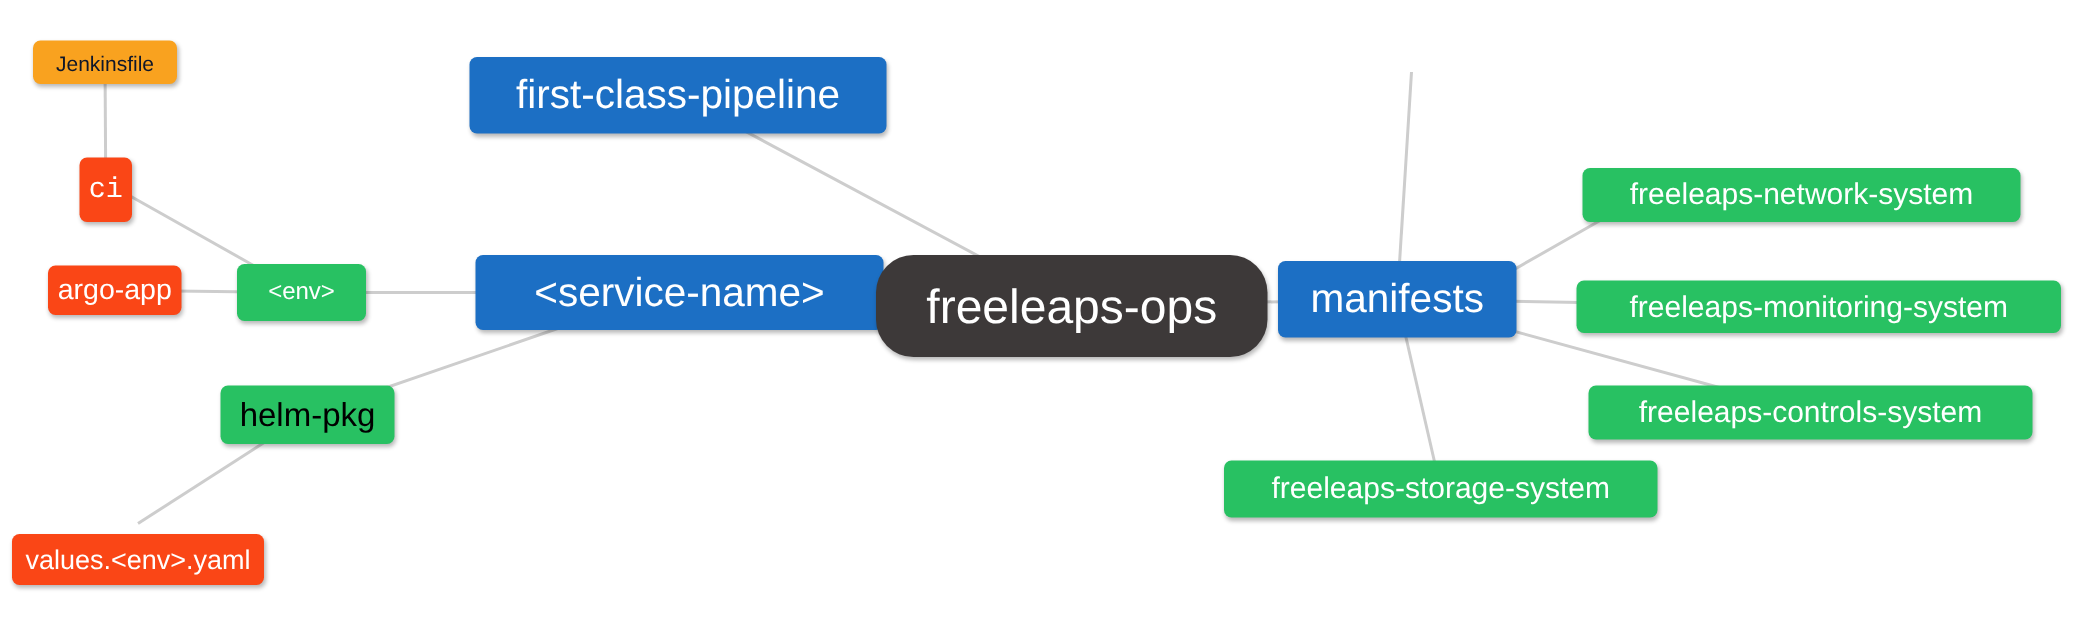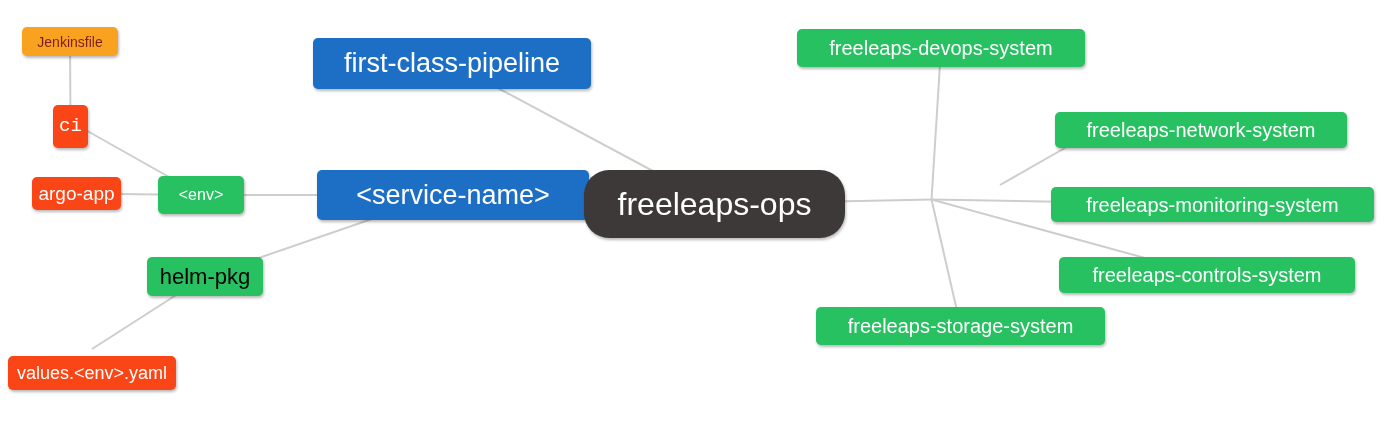--- a/index.html
+++ b/index.html
@@ -52,27 +52,27 @@
       <line x1="92" y1="349" x2="205" y2="276.5" stroke="#CDCDCD" stroke-width="2"></line>
       <line x1="452" y1="63.5" x2="714.5" y2="204" stroke="#CDCDCD" stroke-width="2"></line>
       <line x1="441.5" y1="195" x2="714.5" y2="204" stroke="#CDCDCD" stroke-width="2"></line>
       <line x1="714.5" y1="204" x2="931.5" y2="199.5" stroke="#CDCDCD" stroke-width="2"></line>
       <line x1="931.5" y1="199.5" x2="941" y2="48" stroke="#CDCDCD" stroke-width="2"></line>
       <line x1="1000" y1="185" x2="1072" y2="144" stroke="#CDCDCD" stroke-width="2"></line>
       <line x1="931.5" y1="199.5" x2="1212.5" y2="204.5" stroke="#CDCDCD" stroke-width="2"></line>
       <line x1="931.5" y1="199.5" x2="1207" y2="275" stroke="#CDCDCD" stroke-width="2"></line>
       <line x1="931.5" y1="199.5" x2="960.5" y2="326" stroke="#CDCDCD" stroke-width="2"></line>
     </svg>
-<div class="node" style="left: 22px; top: 27px; width: 96px; height: 29px; background: rgb(249, 162, 31); color: #7f1d1d; font-size: 14px;">Jenkinsfile</div>
+<div class="node" style="left: 22px; top: 27px; width: 96px; height: 29px; background: rgb(249, 162, 31); color: #0f172a; font-size: 14px;">Jenkinsfile</div>
     <div class="node" style="left: 53px; top: 105px; width: 35px; height: 43px; background: rgb(250, 70, 22); color: rgb(255, 255, 255); font-size: 19px; font-family: Liberation Mono, monospace;">ci</div>
     <div class="node" style="left: 32px; top: 177px; width: 89px; height: 33px; background: rgb(250, 70, 22); color: rgb(255, 255, 255); font-size: 19px;">argo-app</div>
     <div class="node" style="left: 158px; top: 176px; width: 86px; height: 38px; background: rgb(40, 193, 98); color: rgb(255, 255, 255); font-size: 16px;">&lt;env&gt;</div>
     <div class="node" style="left: 147px; top: 257px; width: 116px; height: 39px; background: rgb(40, 193, 98); color: #000000; font-size: 22px;">helm-pkg</div>
     <div class="node" style="left: 8px; top: 332px; width: 168px; height: 34px; background: rgb(250, 70, 22); color: rgb(255, 255, 255); font-size: 18px; margin-top: 24px;">values.&lt;env&gt;.yaml</div>
     <div class="node" style="left: 313px; top: 38px; width: 278px; height: 51px; background: rgb(28, 111, 196); color: rgb(255, 255, 255); font-size: 27px;">first-class-pipeline</div>
     <div class="node" style="left: 317px; top: 170px; width: 272px; height: 50px; background: rgb(28, 111, 196); color: rgb(255, 255, 255); font-size: 27px;">&lt;service-name&gt;</div>
     <div class="node" style="left: 584px; top: 170px; width: 261px; height: 68px; background: rgb(61, 57, 57); color: rgb(255, 255, 255); font-size: 32px; border-radius: 25px;">freeleaps-ops</div>
-    <div class="node" style="left: 797px; top: 29px; width: 288px; height: 38px; background: rgb(40, 193, 98); color: rgb(255, 255, 255); font-size: 20px;">freeleaps-devops-system</div>
+    <div class="node" style="left: 852px; top: 174px; width: 159px; height: 51px; background: rgb(28, 111, 196); color: rgb(255, 255, 255); font-size: 27px;">manifests</div>
     <div class="node" style="left: 1055px; top: 112px; width: 292px; height: 36px; background: rgb(40, 193, 98); color: rgb(255, 255, 255); font-size: 20px;">freeleaps-network-system</div>
     <div class="node" style="left: 1051px; top: 187px; width: 323px; height: 35px; background: rgb(40, 193, 98); color: rgb(255, 255, 255); font-size: 20px;">freeleaps-monitoring-system</div>
     <div class="node" style="left: 1059px; top: 257px; width: 296px; height: 36px; background: rgb(40, 193, 98); color: rgb(255, 255, 255); font-size: 20px;">freeleaps-controls-system</div>
     <div class="node" style="left: 816px; top: 307px; width: 289px; height: 38px; background: rgb(40, 193, 98); color: rgb(255, 255, 255); font-size: 20px;">freeleaps-storage-system</div>
   </div>
 
 </body></html>

